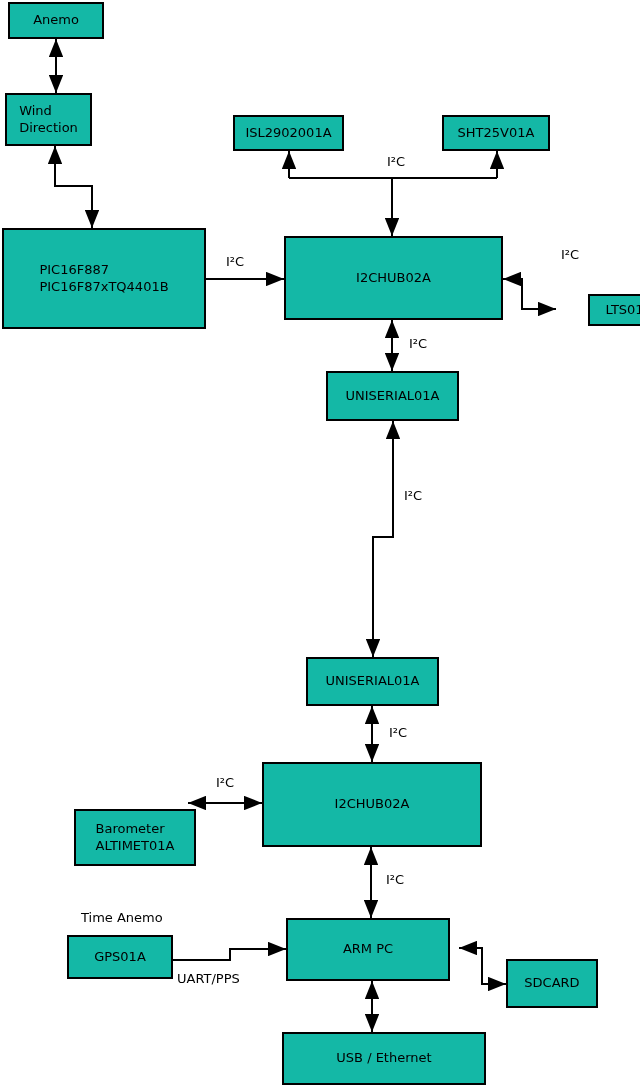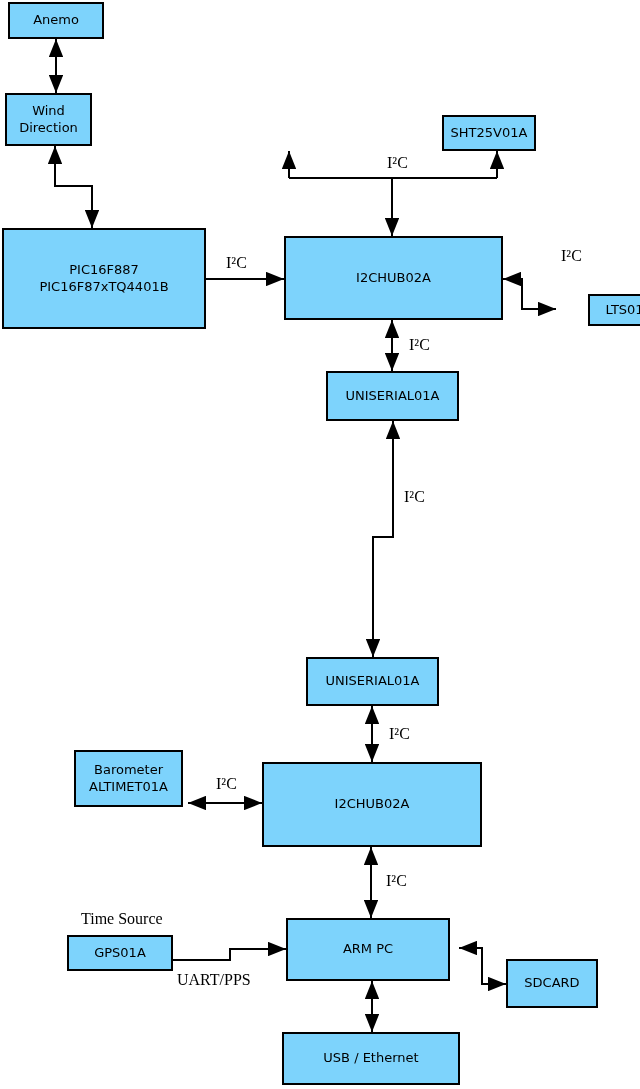--- a/index.html
+++ b/index.html
@@ -15,35 +15,34 @@
   svg.edges {
     position: absolute;
     left: 0; top: 0;
     width: 640px; height: 1089px;
   }
   svg.edges path { stroke: #000000; stroke-width: 2; fill: none; }
   .node {
     position: absolute;
     box-sizing: border-box;
     border: 2px solid #000000;
-    background: #7dd3fc;
+    background: #14b8a6;
     display: flex;
     align-items: center;
     justify-content: center;
-    text-align: center;
+    text-align: left;
     white-space: pre-line;
     font-size: 13px;
     line-height: 1.3;
   }
   .lbl {
     position: absolute;
-    font-size: 16px;
+    font-size: 13px;
     line-height: 1;
     white-space: nowrap;
-    font-family: Liberation Serif, serif;
   }
 </style>
 </head>
 <body>
 
 <div class="canvas">
 
   <svg class="edges" viewBox="0 0 640 1089" xmlns="http://www.w3.org/2000/svg">
     <defs>
       <marker id="ah" viewBox="0 0 10 8" refX="10" refY="4" markerWidth="9" markerHeight="7.2" orient="auto-start-reverse">
@@ -69,57 +68,58 @@
   </svg>
 
   <div class="node" style="left:8px;top:2px;width:96px;height:37px">Anemo</div>
 
   <div class="node" style="left:5px;top:93px;width:87px;height:53px">Wind
 Direction</div>
 
   <div class="node" style="left:2px;top:228px;width:204px;height:101px">PIC16F887
 PIC16F87xTQ4401B</div>
 
+  <div class="node" style="left:233px;top:115px;width:111px;height:36px">ISL2902001A</div>
 
-  <div class="node" style="left:442px;top:115px;width:94px;height:36px">SHT25V01A</div>
+  <div class="node" style="left:442px;top:115px;width:108px;height:36px">SHT25V01A</div>
 
   <div class="node" style="left:284px;top:236px;width:219px;height:84px">I2CHUB02A</div>
 
   <div class="node" style="left:588px;top:294px;width:82px;height:32px">LTS01A</div>
 
   <div class="node" style="left:326px;top:371px;width:133px;height:50px">UNISERIAL01A</div>
 
   <div class="node" style="left:306px;top:657px;width:133px;height:49px">UNISERIAL01A</div>
 
   <div class="node" style="left:262px;top:762px;width:220px;height:85px">I2CHUB02A</div>
 
-  <div class="node" style="left:74px;top:750px;width:109px;height:57px">Barometer
+  <div class="node" style="left:74px;top:809px;width:122px;height:57px">Barometer
 ALTIMET01A</div>
 
-  <div class="node" style="left:67px;top:935px;width:106px;height:36px">GPS01A</div>
+  <div class="node" style="left:67px;top:935px;width:106px;height:44px">GPS01A</div>
 
   <div class="node" style="left:286px;top:918px;width:164px;height:63px">ARM PC</div>
 
   <div class="node" style="left:506px;top:959px;width:92px;height:49px">SDCARD</div>
 
-  <div class="node" style="left:282px;top:1032px;width:178px;height:53px">USB / Ethernet</div>
+  <div class="node" style="left:282px;top:1032px;width:204px;height:53px">USB / Ethernet</div>
 
   <div class="lbl" style="left:387px;top:155px">I²C</div>
 
   <div class="lbl" style="left:226px;top:255px">I²C</div>
 
   <div class="lbl" style="left:561px;top:248px">I²C</div>
 
   <div class="lbl" style="left:409px;top:337px">I²C</div>
 
   <div class="lbl" style="left:404px;top:489px">I²C</div>
 
   <div class="lbl" style="left:389px;top:726px">I²C</div>
 
   <div class="lbl" style="left:216px;top:776px">I²C</div>
 
   <div class="lbl" style="left:386px;top:873px">I²C</div>
 
-  <div class="lbl" style="left:81px;top:911px">Time Source</div>
+  <div class="lbl" style="left:81px;top:911px">Time Anemo</div>
 
   <div class="lbl" style="left:177px;top:972px">UART/PPS</div>
 
 </div>
 
 </body></html>

